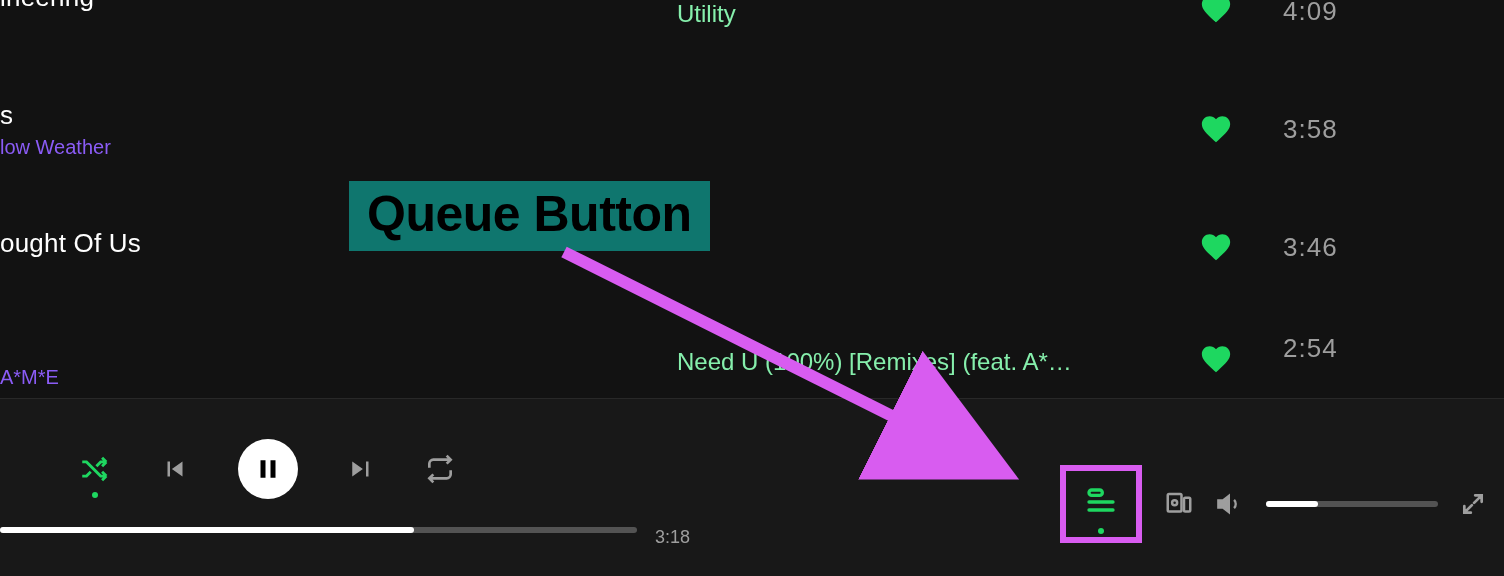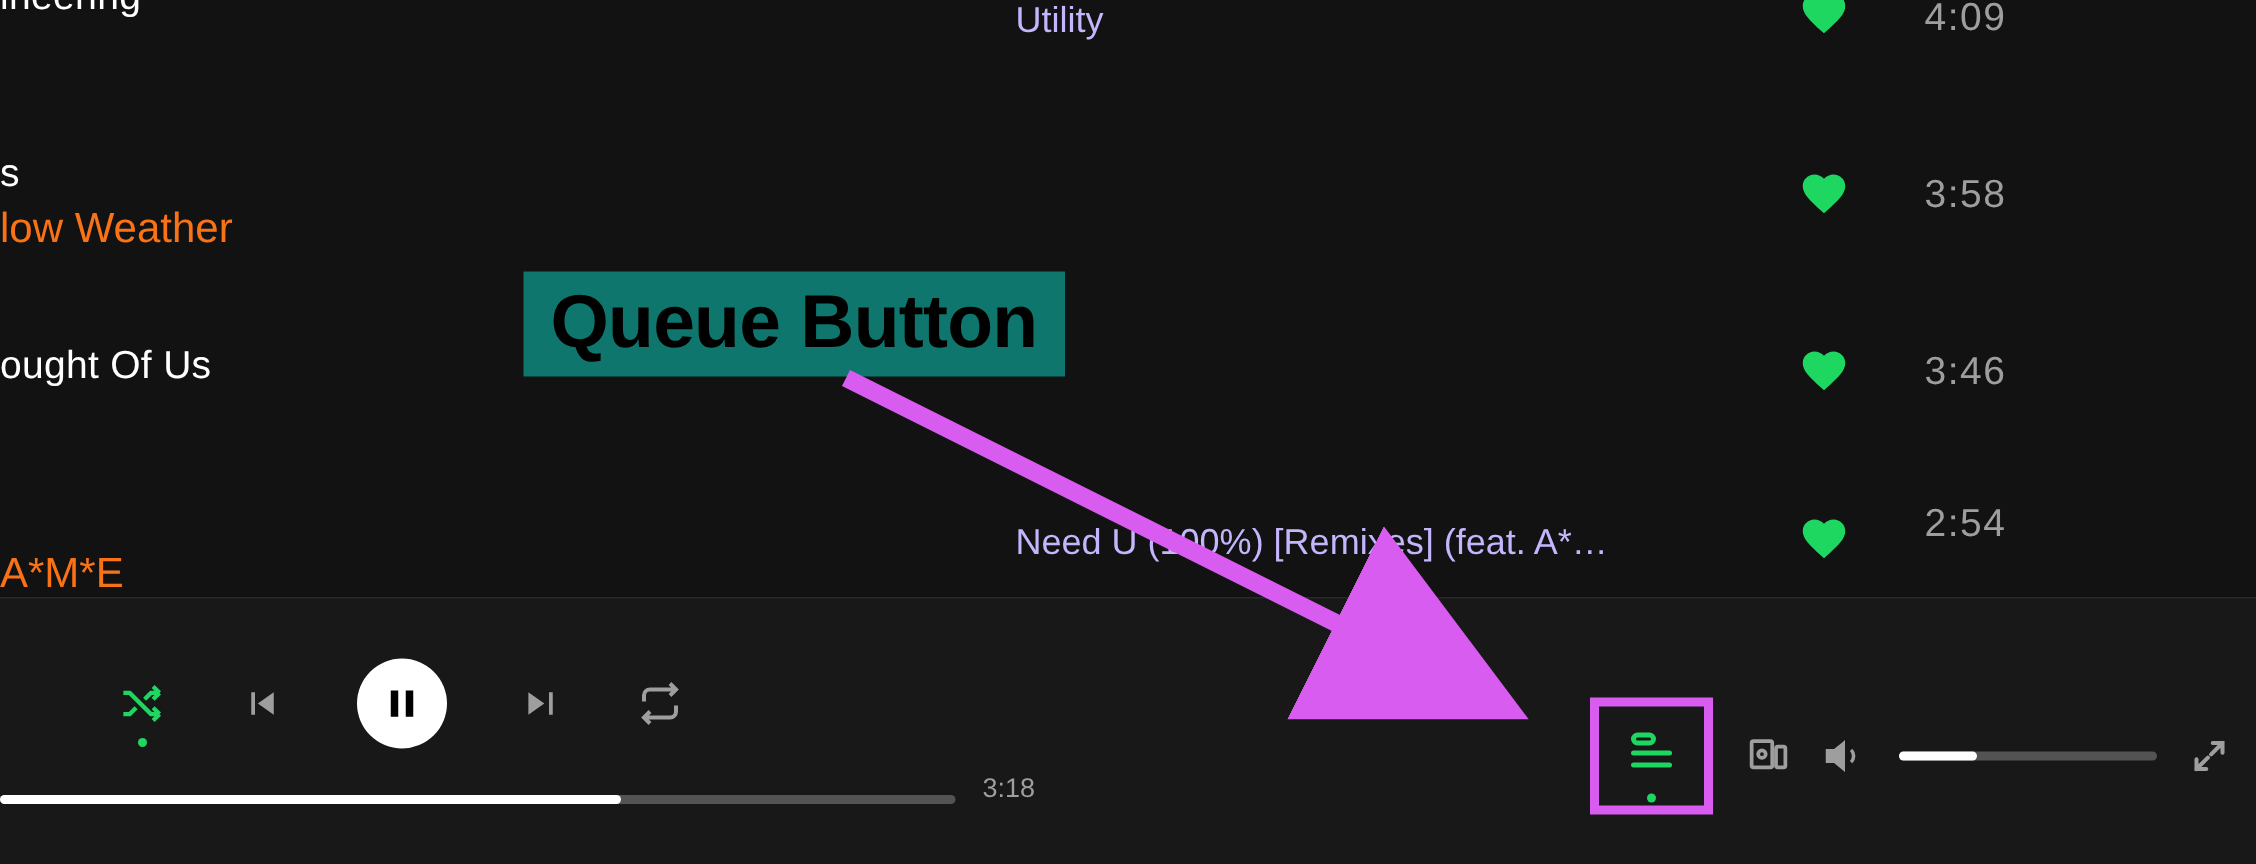--- a/index.html
+++ b/index.html
@@ -29,28 +29,28 @@
       position: absolute;
       left: 0;
       color: #fff;
       font-size: 26px;
       letter-spacing: 0.2px;
       white-space: nowrap;
     }
     .track-artist {
       position: absolute;
       left: 0;
-      color: #f97316;
-      font-size: 28px;
+      color: #8b5cf6;
+      font-size: 20px;
       white-space: nowrap;
     }
     .track-album {
       position: absolute;
       left: 677px;
-      color: #c4b5fd;
+      color: #86efac;
       font-size: 24px;
       white-space: nowrap;
       max-width: 440px;
       overflow: hidden;
       text-overflow: ellipsis;
     }
     .heart {
       position: absolute;
       left: 1199px;
       width: 34px;
@@ -82,24 +82,24 @@
       gap: 48px;
     }
     .ctrl-btn { cursor: pointer; display:flex; align-items:center; justify-content:center; }
     .play-btn {
       width: 60px; height: 60px; border-radius: 50%;
       background: #fff; display:flex; align-items:center; justify-content:center;
     }
     .progress-wrap {
       position: absolute;
       left: 0;
-      top: 116px;
+      top: 128px;
       width: 700px;
       display: flex;
-      align-items: flex-end;
+      align-items: flex-start;
     }
     .progress-track {
       height: 6px; background: #535353; border-radius: 3px; flex: 0 0 637px; position: relative; cursor: pointer;
     }
     .progress-fill {
       position: absolute; left:0; top:0; bottom:0; width: 65%; background:#fff; border-radius:3px;
     }
     .progress-total { margin-left: 18px; color:#9e9e9e; font-size:18px; }
     .right-controls {
       position: absolute;

